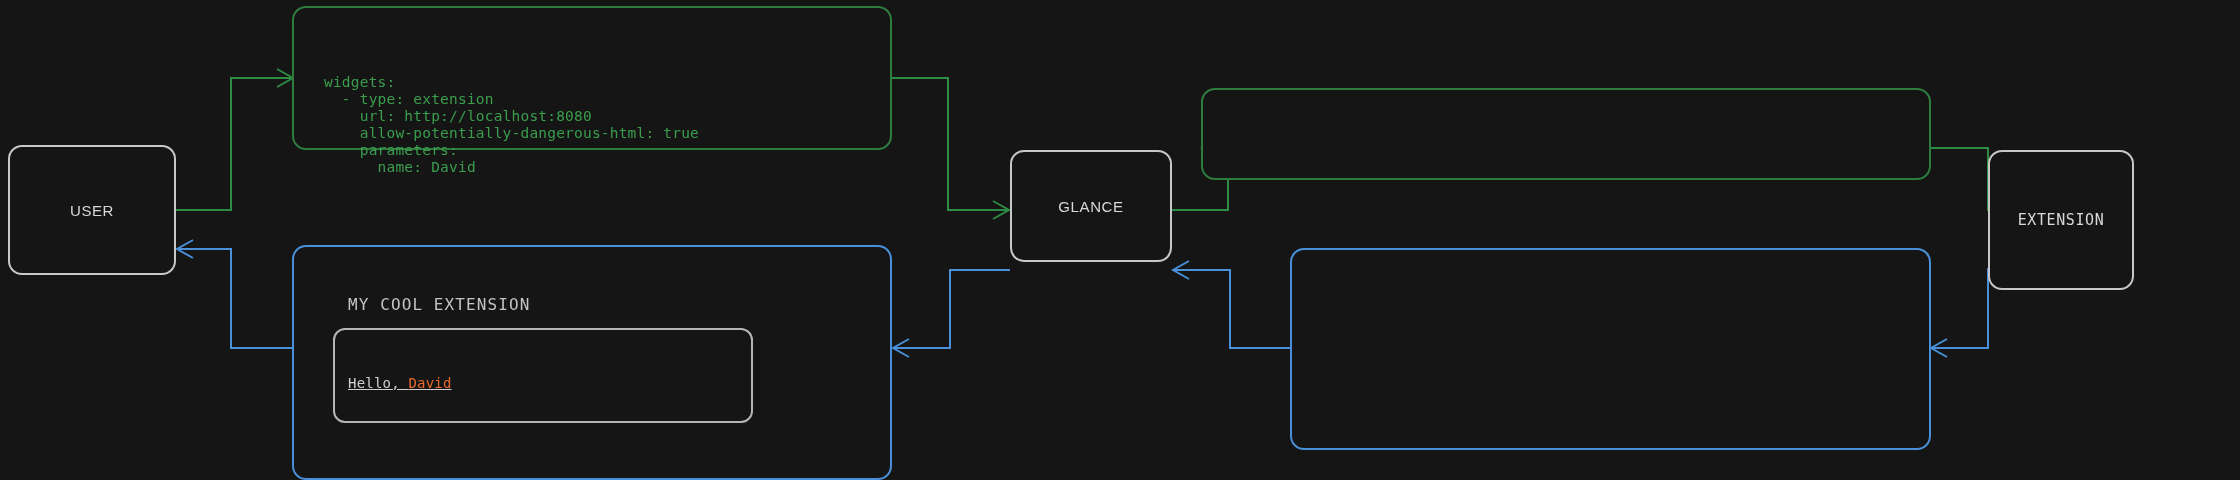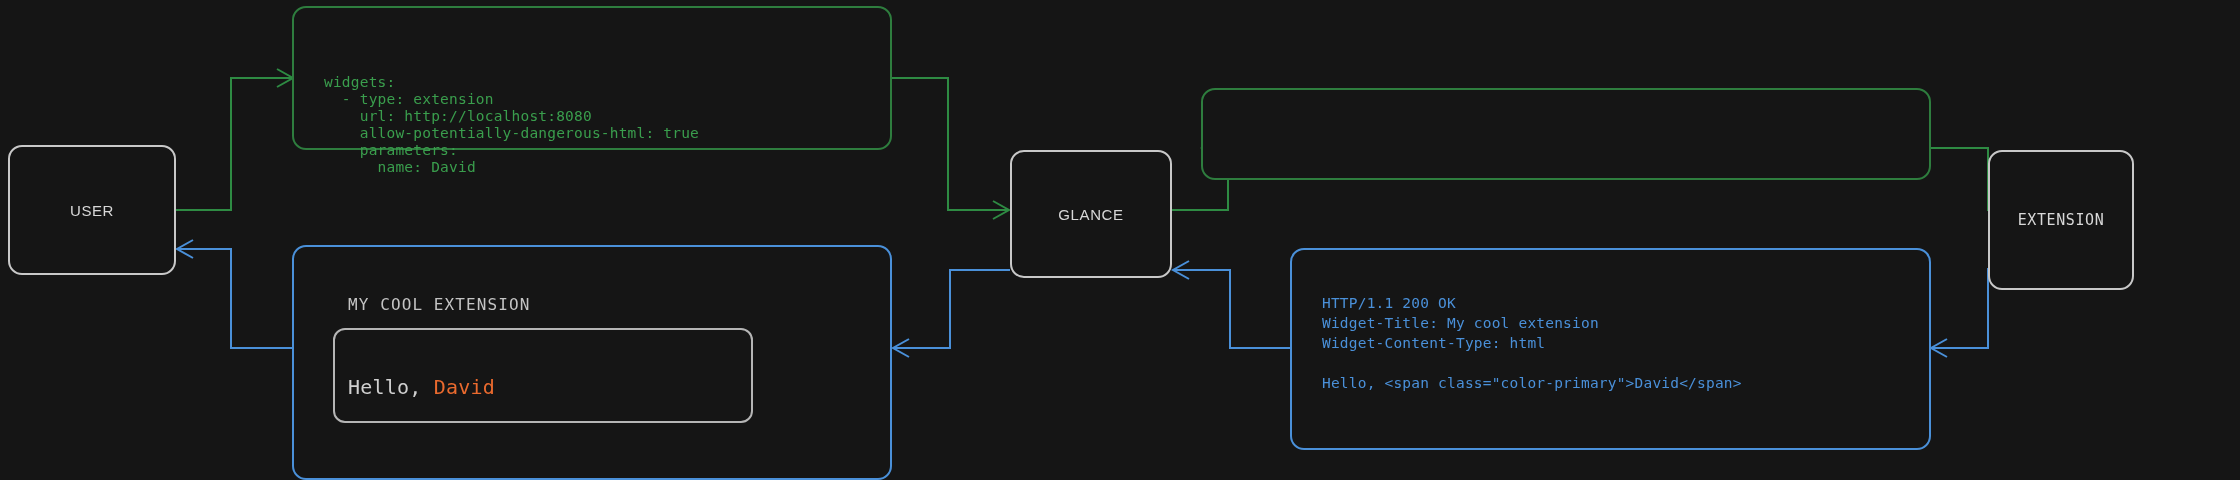--- a/index.html
+++ b/index.html
@@ -66,24 +66,25 @@
   .widget-inner {
     position: absolute;
     box-sizing: border-box;
     border: 2px solid #b5b5b5;
     border-radius: 12px;
     background: #151515;
   }
   .widget-inner-text {
     position: absolute;
     font-family: "DejaVu Sans Mono", "Liberation Mono", monospace;
-    font-size: 20px;
+    font-size: 14px;
     color: #d0d0d0;
     white-space: pre;
     letter-spacing: 0.2px;
+    text-decoration: underline;
   }
   .accent-name { color: #ea6a2e; }
 
   
   #wires {
     position: absolute;
     left: 0;
     top: 0;
     width: 2240px;
     height: 480px;
@@ -139,21 +140,21 @@
     <g>
       <path class="wire-blue" d="M292,348 L231,348 L231,249 L178,249"></path>
       <path class="head-blue" d="M193,240 L177,249 L193,258"></path>
     </g>
   </svg>
 
   <div class="node node-plain" style="left:8px; top:145px; width:168px; height:130px;">
     <span class="node-label label-sans">USER</span>
   </div>
 
-  <div class="node node-plain" style="left:1010px; top:150px; width:162px; height:128px;">
+  <div class="node node-plain" style="left:1010px; top:150px; width:162px; height:112px;">
     <span class="node-label label-sans">GLANCE</span>
   </div>
 
   <div class="node node-plain" style="left:1988px; top:150px; width:146px; height:140px;">
     <span class="node-label label-mono">EXTENSION</span>
   </div>
 
   <div class="node node-green" style="left:292px; top:6px; width:600px; height:144px;">
   </div>
   <div class="code code-green" style="left:324px; top:26px;">widgets:
@@ -168,19 +169,14 @@
   <div class="widget-title" style="left:348px; top:295px;">MY COOL EXTENSION</div>
   <div class="widget-inner" style="left:333px; top:328px; width:420px; height:95px;">
   </div>
   <div class="widget-inner-text" style="left:348px; top:375px;"><span>Hello, </span><span class="accent-name">David</span></div>
 
   <div class="node node-green" style="left:1201px; top:88px; width:730px; height:92px;">
   </div>
 
   <div class="node node-blue" style="left:1290px; top:248px; width:641px; height:202px;">
   </div>
-  <div class="code code-blue" style="left:1322px; top:293px; line-height:20px;">HTTP/1.1 200 OK
-Widget-Title: My cool extension
-Widget-Content-Type: html
-
-Hello, &lt;span class="color-primary"&gt;David&lt;/span&gt;</div>
 
 </div>
 
 </body></html>

